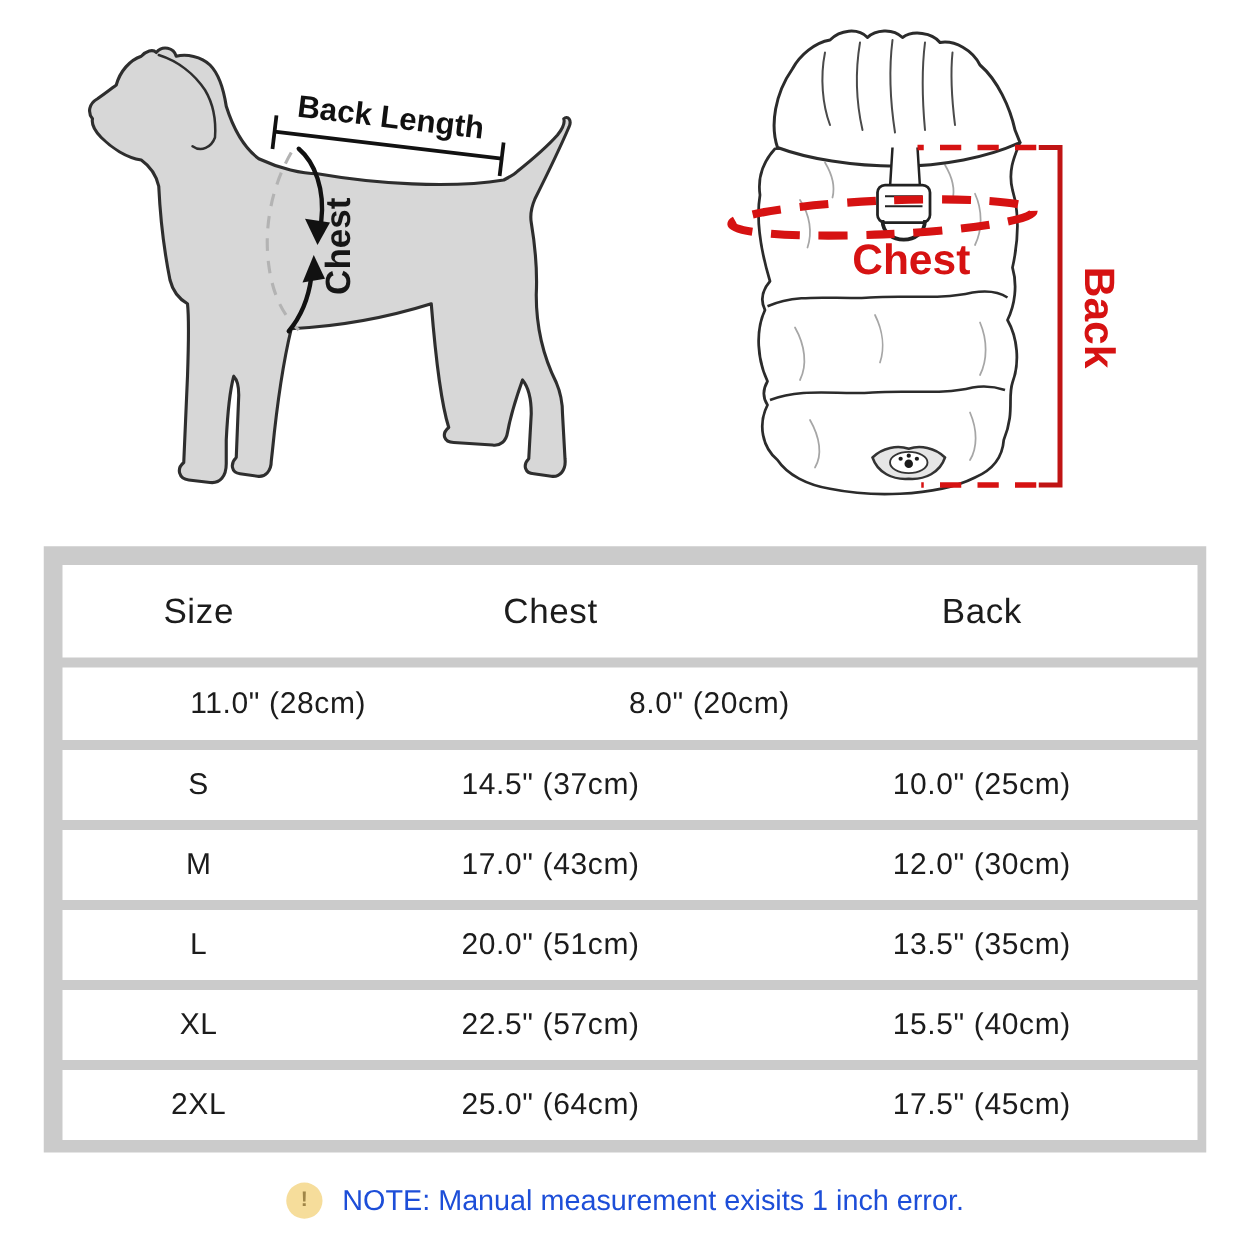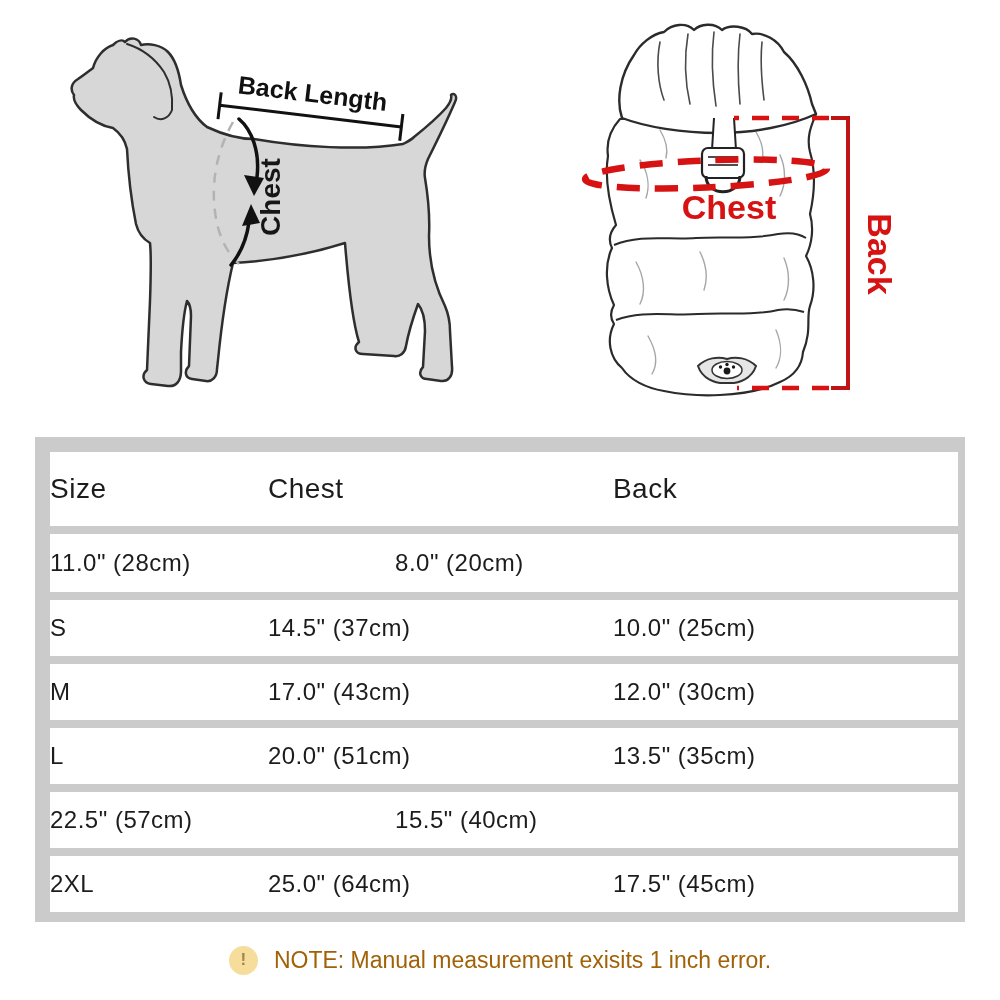--- a/index.html
+++ b/index.html
@@ -12,37 +12,37 @@
 
   
   .size-table{
     position:absolute;left:35px;top:437px;width:930px;height:485px;
     background:#cbcbcb;box-sizing:border-box;
     padding:15px 7px 10px 15px;
     display:flex;flex-direction:column;gap:8px;
   }
   .trow{background:#ffffff;display:flex;align-items:center;height:56px;flex:none;}
   .trow.thead{height:74px;}
-  .cell{font-size:24px;letter-spacing:0.5px;}
+  .cell{text-align:center;font-size:24px;letter-spacing:0.5px;}
   .thead .cell{font-size:28px;}
   .c-size{width:24%;}
   .c-chest{width:38%;}
   .c-back{width:38%;}
 
   
   .note{
     position:absolute;left:0;top:940px;width:1000px;height:40px;
     display:flex;justify-content:center;align-items:center;gap:16px;
   }
   .note-icon{
     width:29px;height:29px;border-radius:50%;background:#f6dd9b;flex:none;
     display:flex;align-items:center;justify-content:center;
     color:#a08648;font-size:17px;font-weight:bold;
   }
-  .note-text{font-size:23px;color:#a16207;}
+  .note-text{font-size:23px;color:#1d4ed8;}
 </style>
 </head>
 <body>
 
 <div class="page">
 
   <svg class="diagram-svg" width="1000" height="437" viewBox="0 0 1000 437">
 
     <g>
       <path d="M 74,95
@@ -221,20 +221,21 @@
       <div class="cell c-size">M</div>
       <div class="cell c-chest">17.0" (43cm)</div>
       <div class="cell c-back">12.0" (30cm)</div>
     </div>
     <div class="trow">
       <div class="cell c-size">L</div>
       <div class="cell c-chest">20.0" (51cm)</div>
       <div class="cell c-back">13.5" (35cm)</div>
     </div>
     <div class="trow">
+      <div class="cell c-size">XL</div>
       <div class="cell c-chest">22.5" (57cm)</div>
       <div class="cell c-back">15.5" (40cm)</div>
     </div>
     <div class="trow">
       <div class="cell c-size">2XL</div>
       <div class="cell c-chest">25.0" (64cm)</div>
       <div class="cell c-back">17.5" (45cm)</div>
     </div>
   </div>
 

